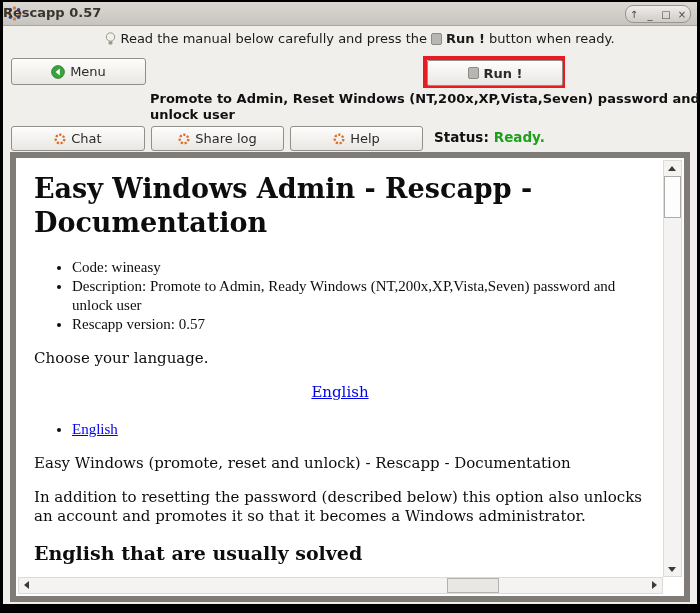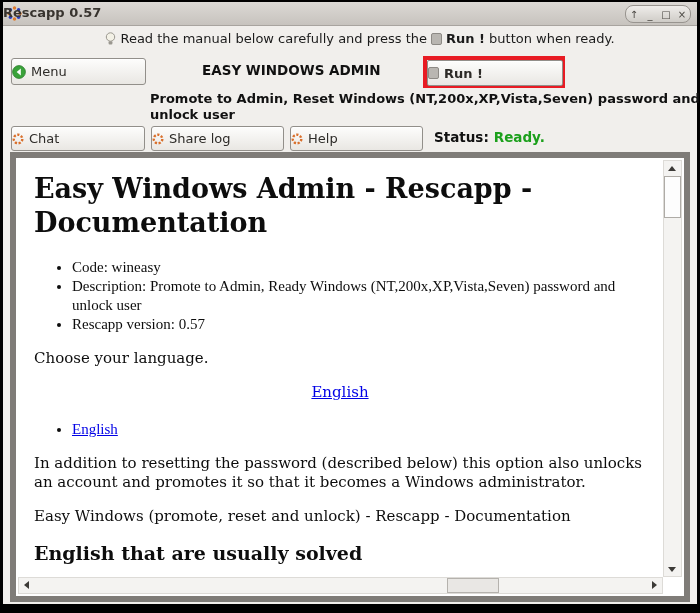--- a/index.html
+++ b/index.html
@@ -17,21 +17,21 @@
   .win-controls span{width:16px;text-align:center;font-size:10px;color:#4c4944;line-height:15px;cursor:default;}
 
   
   .hint-row{position:absolute;left:0;right:0;top:29px;display:flex;justify-content:center;
     align-items:center;gap:4px;font-size:13px;color:#1b1b1b;padding-left:20px;}
   .bulb{width:11px;height:14px;}
   .mini-run-icon{display:inline-block;width:9px;height:10px;background:#b9b6b1;
     border:1px solid #8d8a85;border-radius:2px;}
 
   
-  .btn{display:flex;align-items:center;justify-content:flex-start;gap:5px;
+  .btn{display:flex;align-items:center;justify-content:center;gap:5px;
     background:linear-gradient(#fdfdfc,#e9e7e3);border:1px solid #928f8a;border-radius:3px;
     font-size:13px;color:#2d2b28;box-shadow:inset 0 1px 0 #fff;cursor:pointer;}
 
   .menu-btn{position:absolute;left:8px;top:56px;width:133px;height:25px;}
   .ewa-heading{position:absolute;left:199px;top:60px;font-weight:bold;font-size:13.5px;color:#111;}
   .run-wrap{position:absolute;left:420px;top:54px;width:134px;height:24px;border:4px solid #e81b23;}
   .run-btn{width:100%;height:100%;border-radius:2px;font-weight:bold;}
   .promo{position:absolute;left:147px;top:89px;width:552px;font-weight:bold;font-size:13px;
     line-height:16px;color:#111;}
 
@@ -113,21 +113,20 @@
   </div>
 
   <div class="btn menu-btn">
     <svg width="14" height="14" viewBox="0 0 14 14">
       <circle cx="7" cy="7" r="6.4" fill="#3aa23a" stroke="#2b7e2b" stroke-width="0.8"></circle>
       <path d="M8.8 3.6 L4.6 7 L8.8 10.4 Z" fill="#fff"></path>
     </svg>
     <span>Menu</span>
   </div>
 
-  <div class="ewa-heading">EASY WINDOWS ADMIN</div>
 
   <div class="run-wrap">
     <div class="btn run-btn">
       <span class="mini-run-icon"></span>
       <span>Run !</span>
     </div>
   </div>
 
   <div class="promo">Promote to Admin, Reset Windows (NT,200x,XP,Vista,Seven) password and unlock user</div>
 
@@ -166,22 +165,22 @@
         </ul>
         <p>Choose your language.</p>
         <div class="center-link">
           <a>English</a>
         </div>
         <ul>
           <li>
             <a>English</a>
           </li>
         </ul>
+        <p>Easy Windows (promote, reset and unlock) - Rescapp - Documentation</p>
         <p>In addition to resetting the password (described below) this option also unlocks an account and promotes it so that it becomes a Windows administrator.</p>
-        <p>Easy Windows (promote, reset and unlock) - Rescapp - Documentation</p>
         <h2>English that are usually solved</h2>
 
       </div>
 
       <div class="vscroll">
         <div class="sb-btn" style="top:0;left:0;">
             <div class="tri-up"></div>
           </div>
         <div class="v-thumb"></div>
         <div class="sb-btn" style="bottom:0;left:0;">

